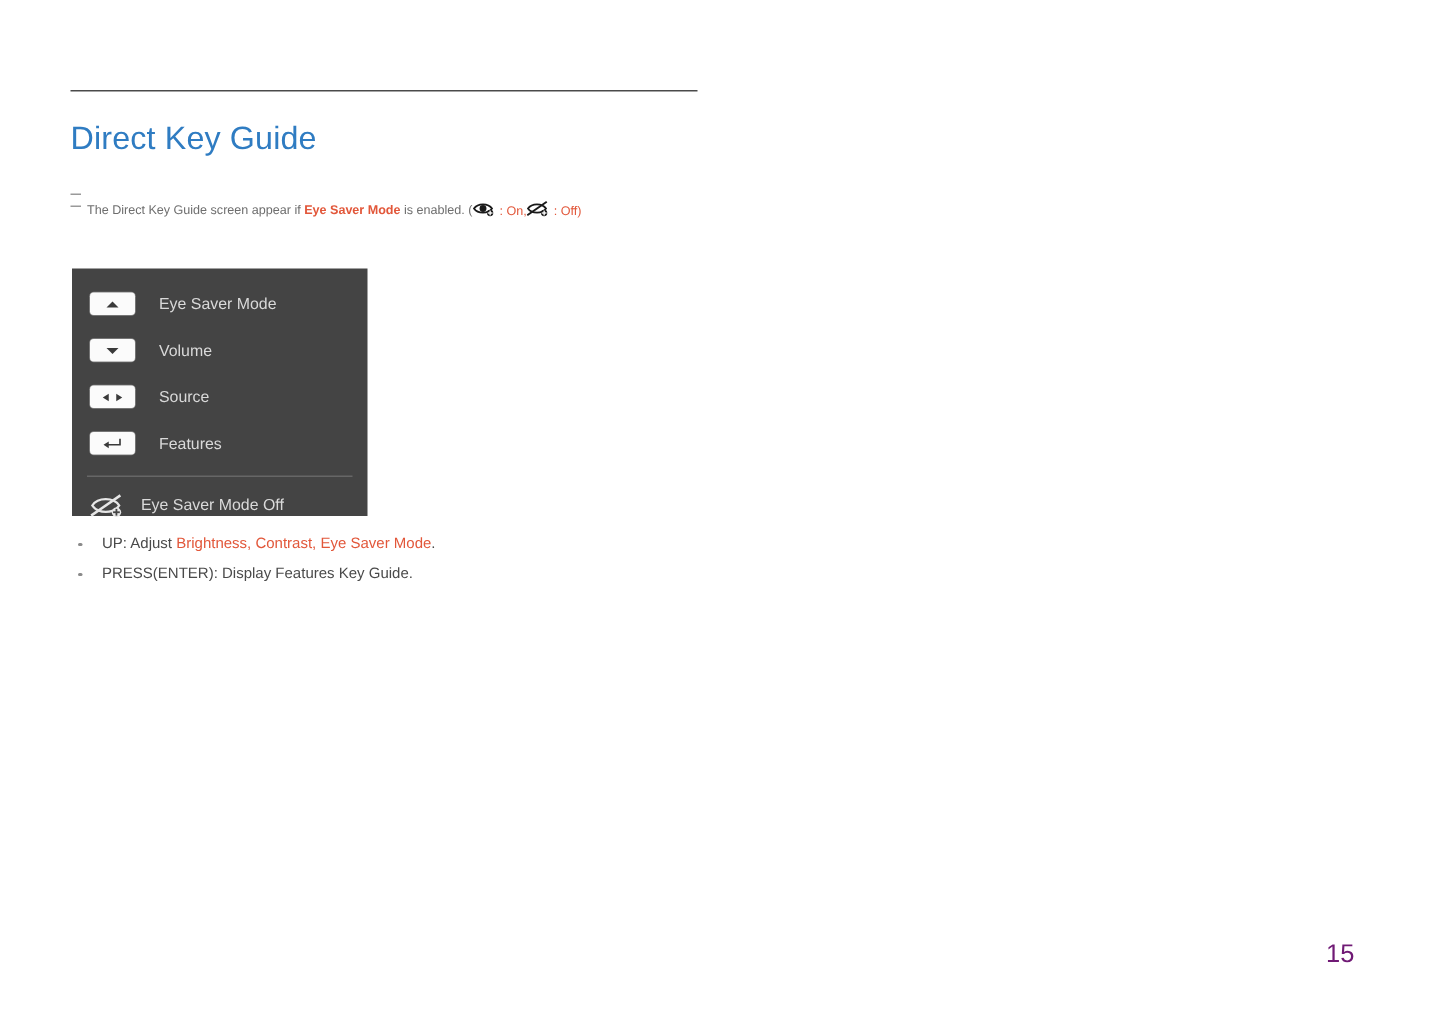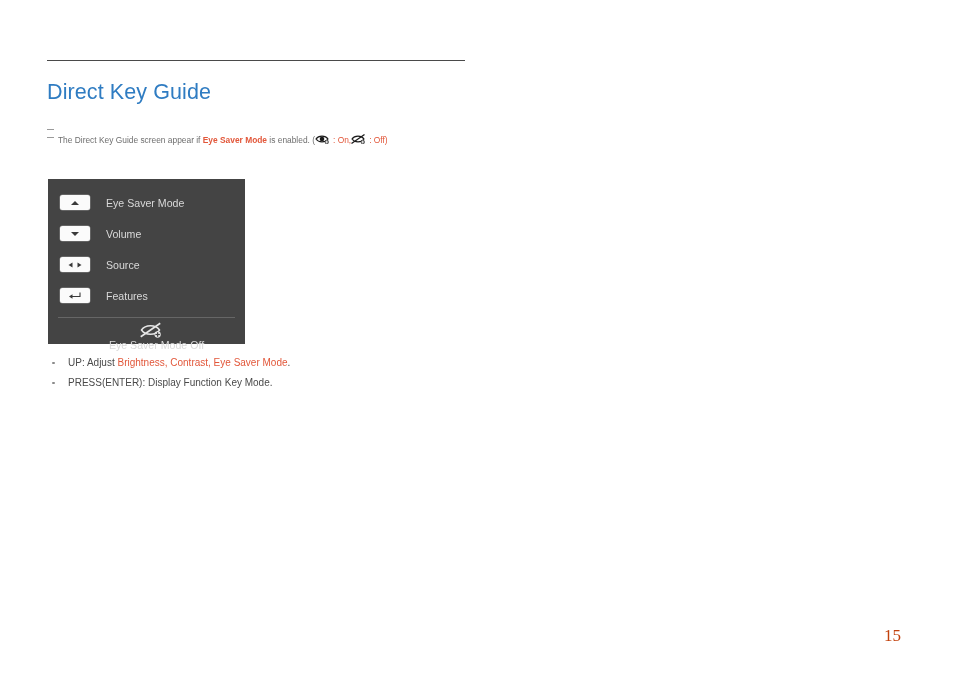--- a/index.html
+++ b/index.html
@@ -130,21 +130,20 @@
 
   .osd-sep {
     margin: 6px 10px 0 10px;
     height: 0;
     border-top: 1px solid #666666;
   }
   .osd-row.status {
     height: 32px;
     padding-left: 11px;
     margin-top: 3px;
-    flex-direction: column;
   }
   .status-icon {
     width: 26px;
     display: flex;
     align-items: center;
     justify-content: center;
     flex: none;
   }
   .osd-row.status .osd-label {
     margin-left: 9px;
@@ -177,23 +176,22 @@
   .bullet .accent {
     color: #e2573a;
   }
 
   
   .page-number {
     position: absolute;
     left: 884px;
     top: 625px;
     font-size: 17px;
-    color: #c2410c;
+    color: #701a75;
     line-height: 22px;
-    font-family: Liberation Serif, serif;
   }
 </style>
 </head>
 <body>
 
 <div class="page">
 
   <div class="top-rule"></div>
 
   <div class="page-title">Direct Key Guide</div>
@@ -296,20 +294,20 @@
 
   <div class="bullets">
 
     <div class="bullet">
       <span class="dot"></span><span>UP: Adjust </span><span class="accent">Brightness, Contrast, Eye Saver Mode</span><span>.</span>
     </div>
 
 
 
     <div class="bullet">
-      <span class="dot"></span><span>PRESS(ENTER): Display Function Key Mode.</span><span class="accent"></span><span></span>
+      <span class="dot"></span><span>PRESS(ENTER): Display Features Key Guide.</span><span class="accent"></span><span></span>
     </div>
 
   </div>
 
   <div class="page-number">15</div>
 
 </div>
 
 </body></html>

